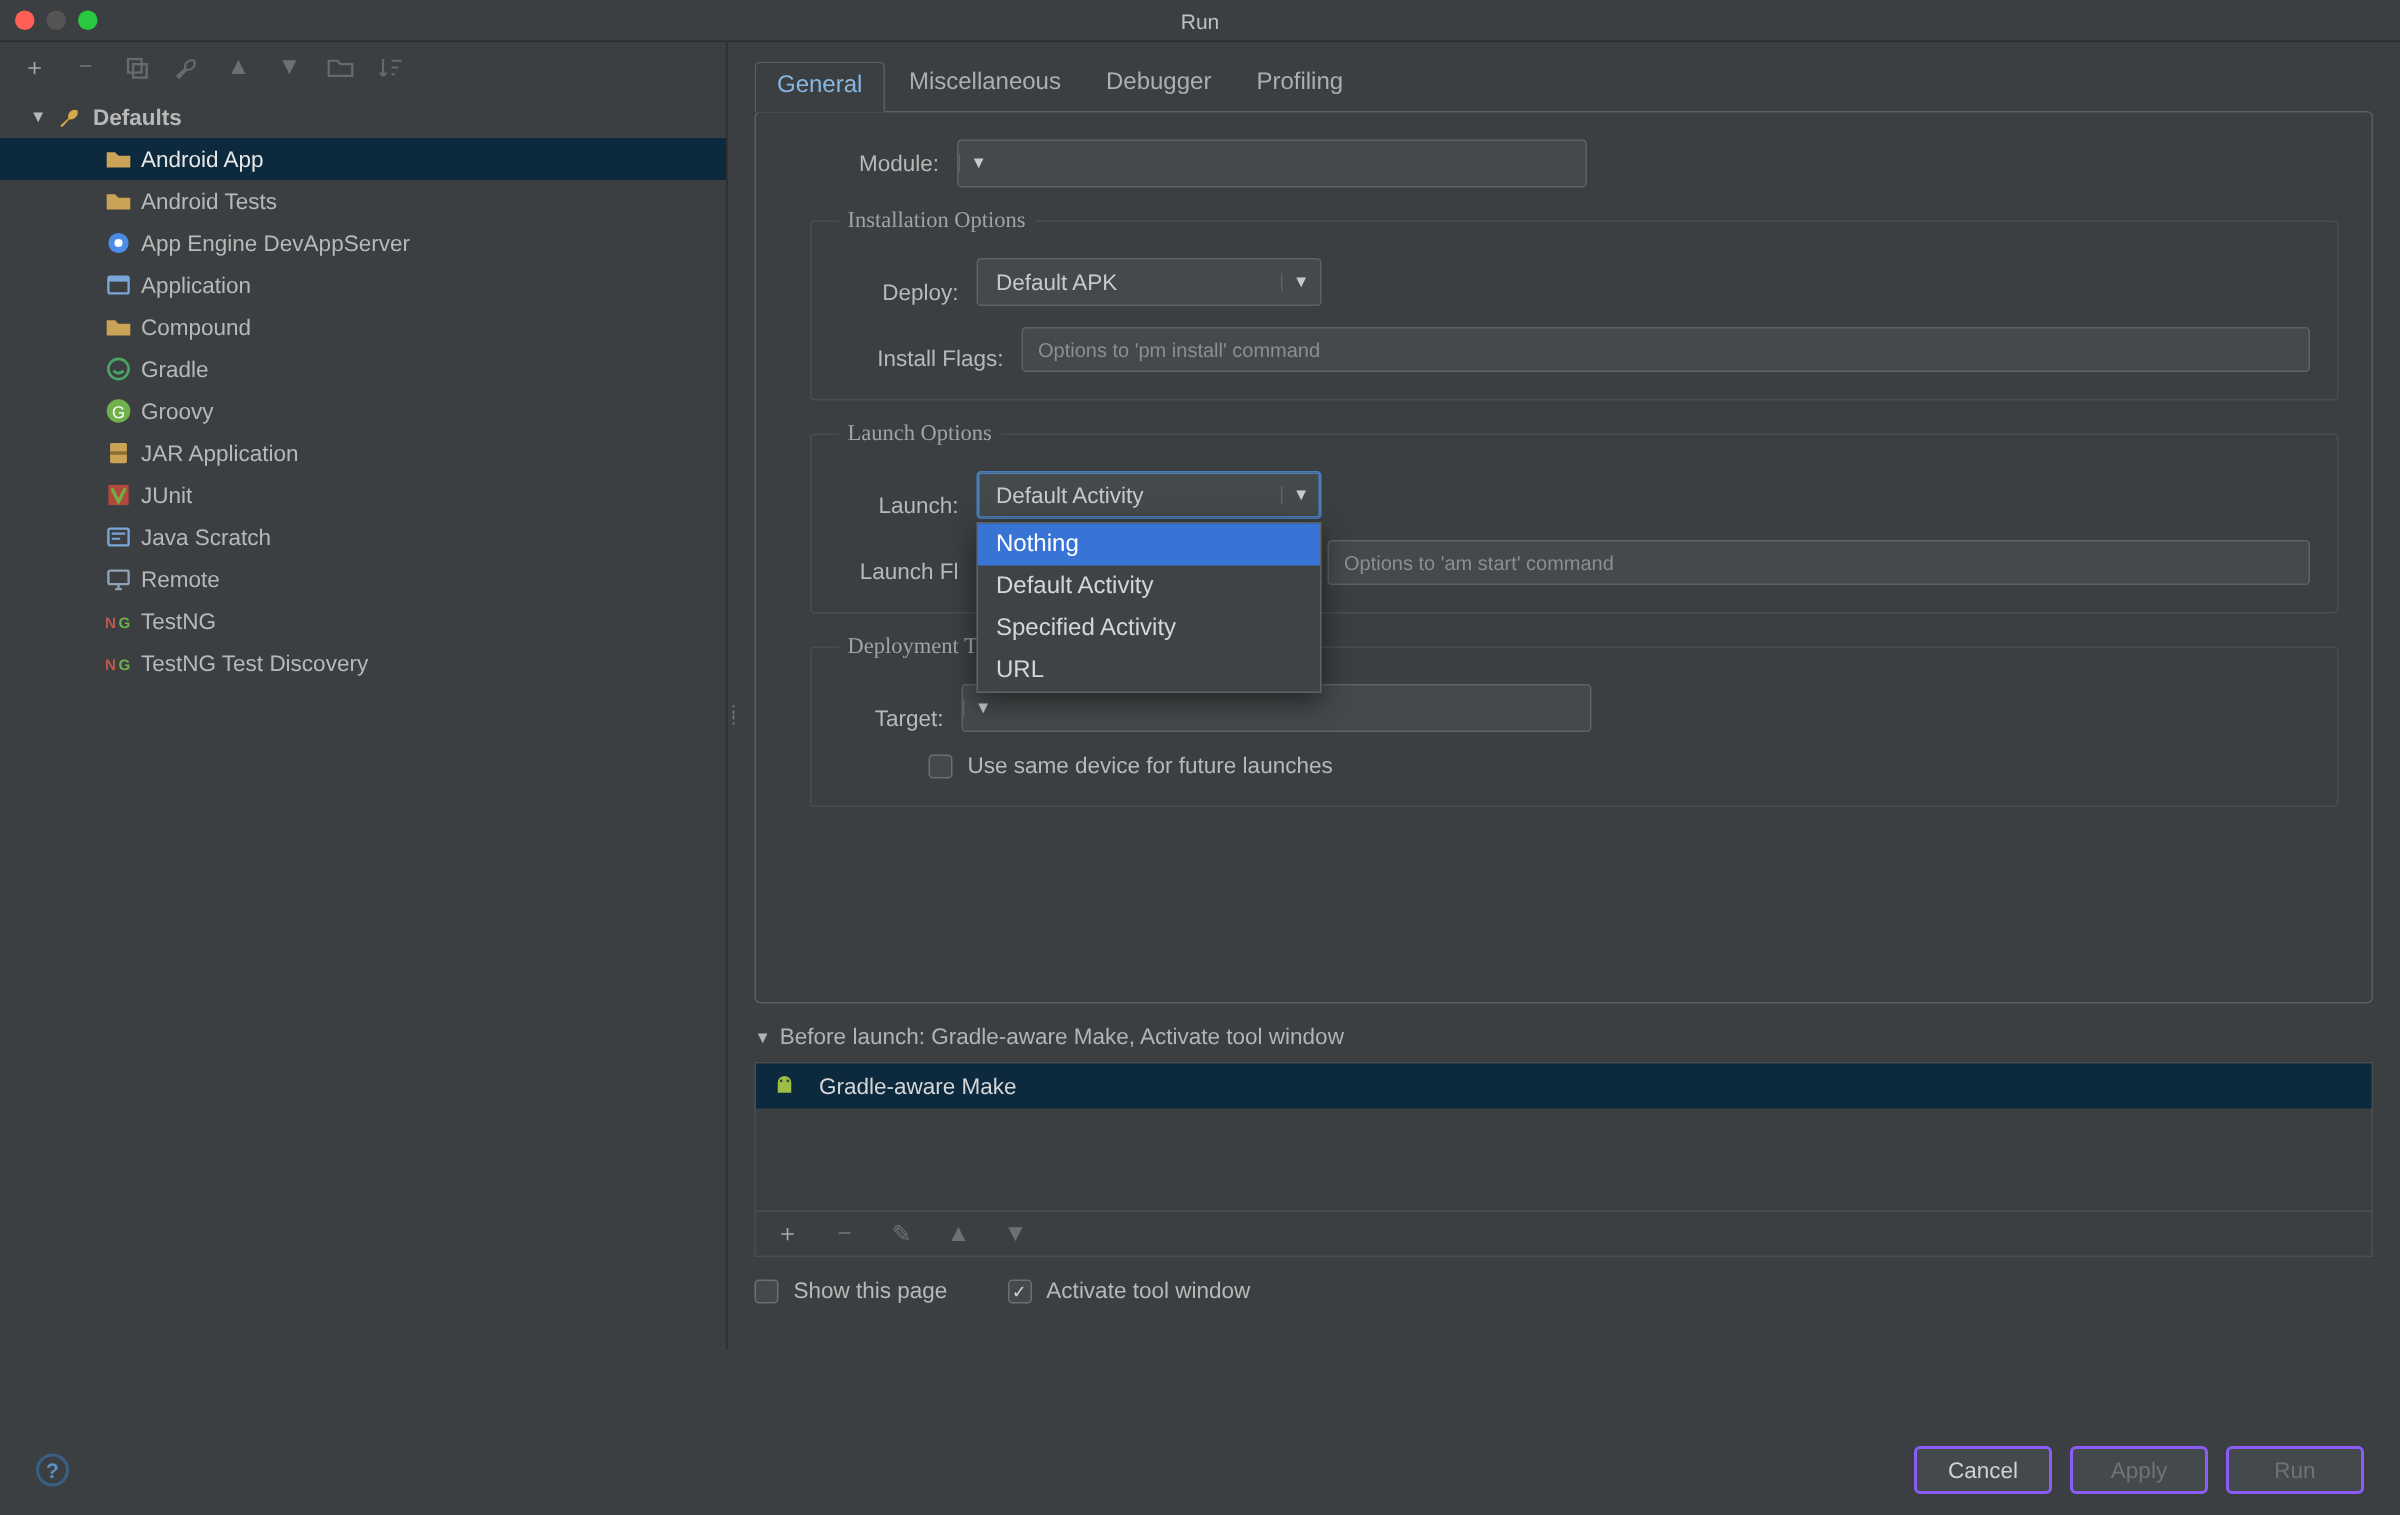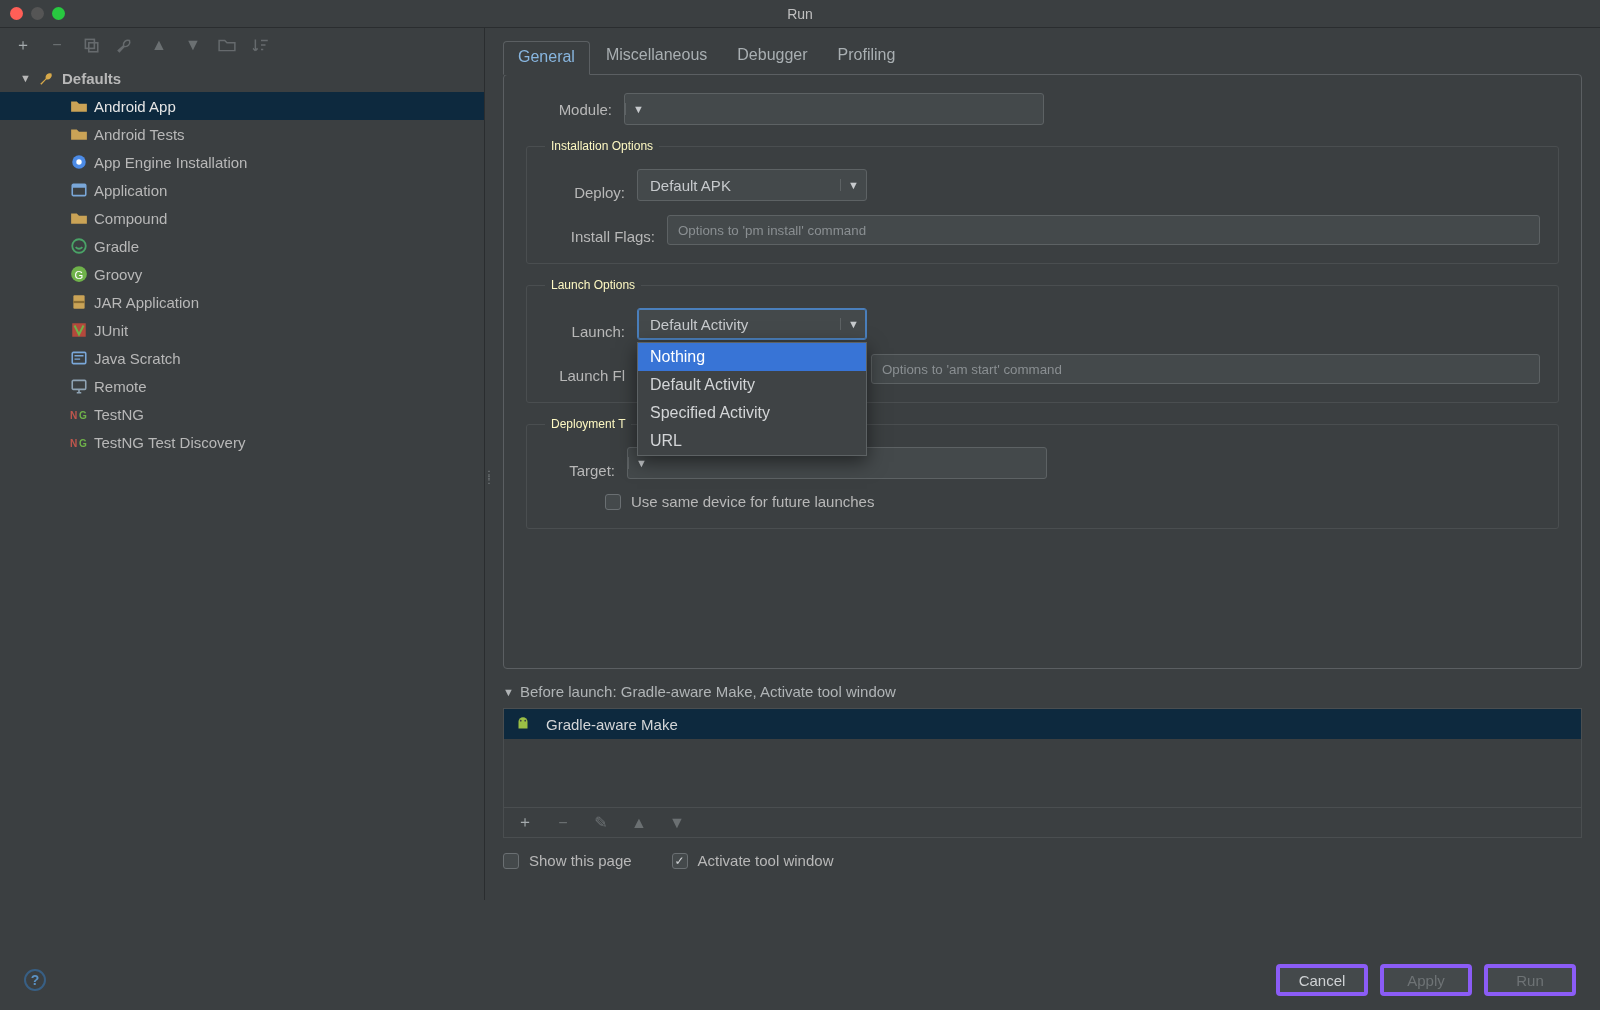--- a/index.html
+++ b/index.html
@@ -94,21 +94,21 @@
     color: #88b6e0;
     border: 1px solid #5b5f62;
     border-bottom: 1px solid #3b3f41;
     position: relative;
     top: 1px;
     background:#3b3f41;
   }
   .tabpane {
     border: 1px solid #5b5f62;
     border-radius: 4px;
-    padding: 18px 22px 22px 22px;
+    padding: 18px 22px 22px 36px;
     display: flex;
     flex-direction: column;
     gap: 14px;
     height: 595px;
   }
 
   .row { display: flex; align-items: center; gap: 12px; }
   .row .lbl { width: 86px; text-align: right; color: #b8b8b8; }
 
   .combo {
@@ -137,22 +137,23 @@
   .textfield::placeholder { color: #8a8f92; }
 
   fieldset.group {
     border: 1px solid #4a4e50;
     border-radius: 3px;
     padding: 16px 18px 18px 18px;
     position: relative;
   }
   fieldset.group > legend {
     padding: 0 6px;
-    color: #fef9c3;
-    font-size: 12px;
+    color: #a3a3a3;
+    font-size: 15px;
+    font-family: Liberation Serif, serif;
   }
   .inner-row { display:flex; align-items:flex-end; gap: 12px; margin-bottom: 14px; }
   .inner-row:last-child { margin-bottom: 0; }
   .inner-row .ilbl { width: 120px; text-align: right; color:#b8b8b8; }
 
   .checkbox {
     width: 16px; height: 16px;
     background: #44494b;
     border: 1px solid #6a6f72;
     border-radius: 3px;
@@ -224,21 +225,21 @@
     border-radius: 50%;
     display:inline-flex; align-items:center; justify-content:center;
     font-weight: 700;
     font-size: 14px;
     cursor:pointer;
   }
   .footer .spacer { flex: 1; }
   .btn {
     min-width: 92px; height: 32px;
     background: #44494b;
-    border: 4px solid #8b5cf6;
+    border: 2px solid #8b5cf6;
     border-radius: 4px;
     color: #cfd2d4;
     font-size: 15px;
     padding: 0 16px;
     margin-left: 12px;
     cursor:pointer;
   }
   .btn.disabled { color: #6e7375; cursor: default; }
 
   
@@ -326,21 +327,21 @@
           </span>
         <span class="label">Android Tests</span>
       </div>
       <div class="tree-row lvl2">
         <span class="ico ic">
             <svg viewBox="0 0 16 16">
               <circle cx="8" cy="8" r="6" fill="#4c8be6"></circle>
               <circle cx="8" cy="8" r="2.4" fill="#fff"></circle>
             </svg>
           </span>
-        <span class="label">App Engine Installation</span>
+        <span class="label">App Engine DevAppServer</span>
       </div>
       <div class="tree-row lvl2">
         <span class="ico ic">
             <svg viewBox="0 0 16 16">
               <rect x="2" y="3" width="12" height="10" rx="1" fill="none" stroke="#7aa7d8" stroke-width="1.4"></rect>
               <rect x="2" y="3" width="12" height="3" fill="#7aa7d8"></rect>
             </svg>
           </span>
         <span class="label">Application</span>
       </div>

